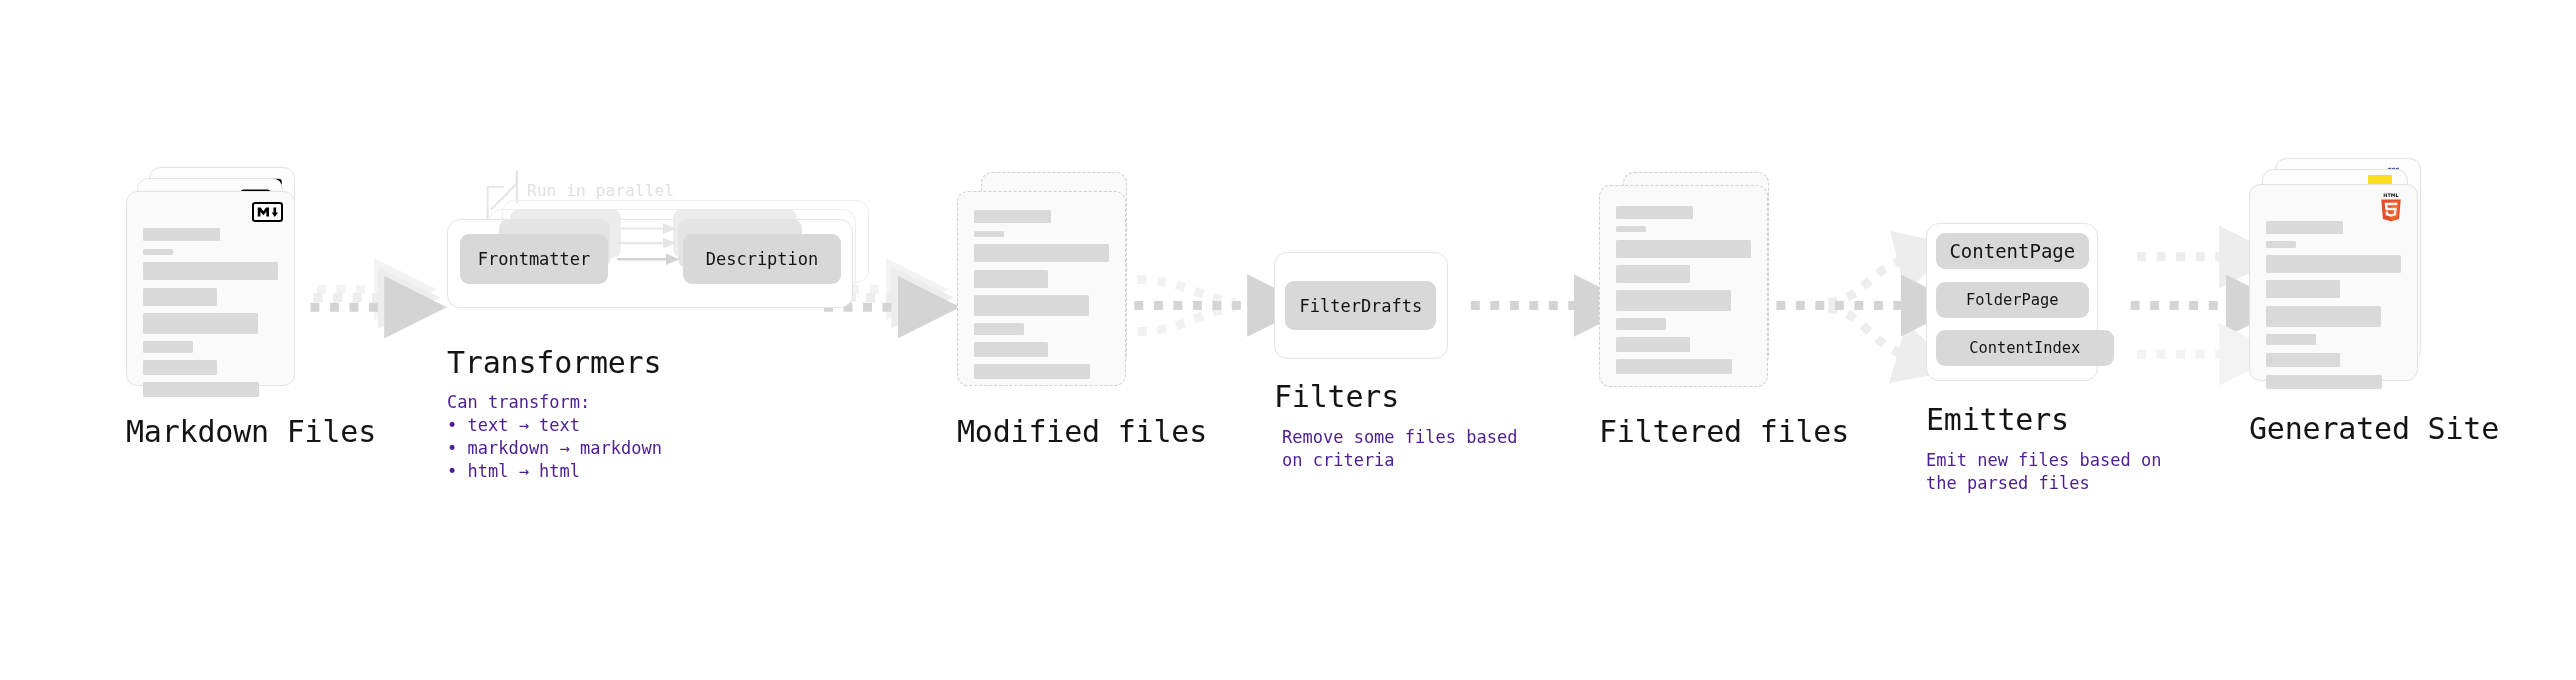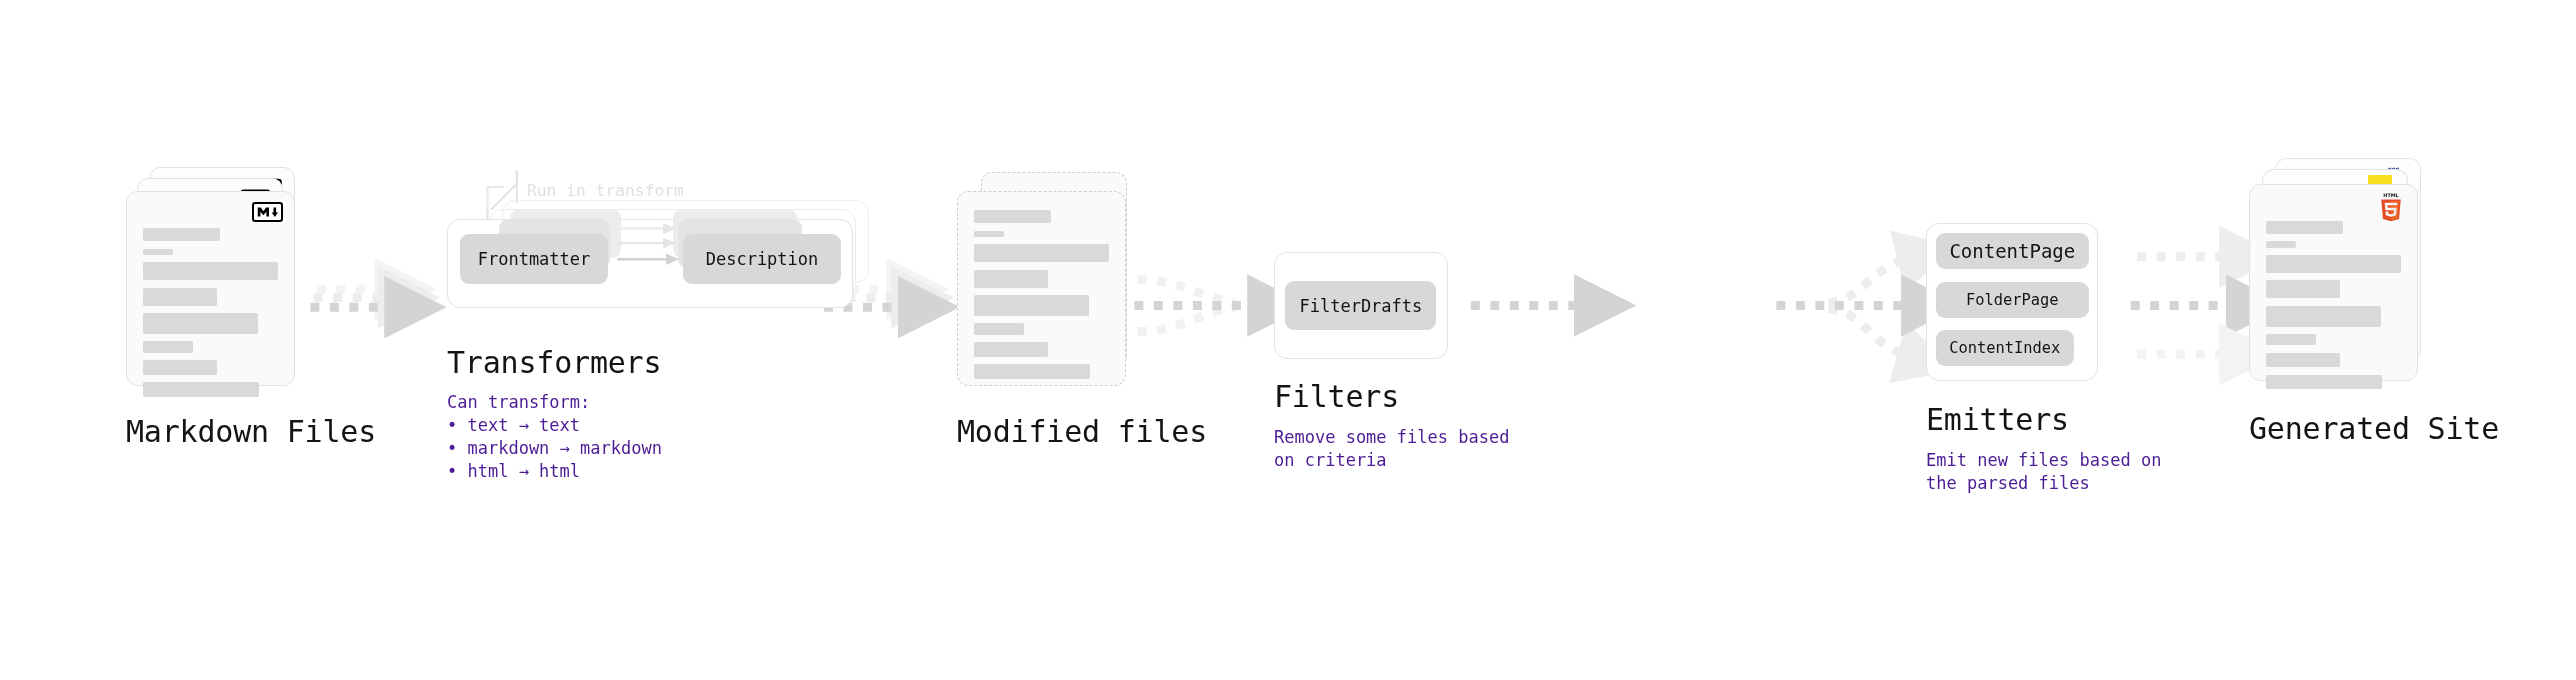--- a/index.html
+++ b/index.html
@@ -256,21 +256,21 @@
           <div class="ln" style="width:86%; height:14.6px;"></div>
         </div>
       </div>
     </div>
 
     <div class="stage-title" style="position:absolute; left:0px; top:248px;">Markdown Files</div>
   </div>
 
   <div class="stage" style="left:447px; top:167px; width:423px;">
 
-    <div class="run-parallel-label" style="left:80px; top:14px;">Run in transform</div>
+    <div class="run-parallel-label" style="left:80px; top:14px;">Run in parallel</div>
 
     <div class="group-box" style="left:55px; top:32.5px; width:367px; height:83px;"></div>
     <div class="group-box" style="left:42px; top:42px; width:367px; height:83px;"></div>
     <div class="group-box solid" style="left:0px; top:52px; width:406px; height:89px;"></div>
 
     <div class="pill ghost2" style="left:63px; top:42px; width:111px; height:49px;"></div>
     <div class="pill ghost2" style="left:226px; top:42px; width:124px; height:49px;"></div>
 
     <div class="pill ghost1" style="left:52px; top:52px; width:111px; height:49px;"></div>
     <div class="pill ghost1" style="left:231px; top:52px; width:124px; height:49px;"></div>
@@ -319,32 +319,52 @@
 
     <div class="stage-title" style="position:absolute; left:0px; top:248px;">Modified files</div>
   </div>
 
   <div class="stage" style="left:1274px; top:252px; width:276px;">
 
     <div class="group-box solid" style="left:0px; top:0px; width:174px; height:107px;"></div>
     <div class="pill" style="left:11.4px; top:29px; width:151px; height:49px;">FilterDrafts</div>
 
     <div class="stage-title" style="position:absolute; left:0px; top:128px;">Filters</div>
-    <div class="stage-desc" style="position:absolute; left:0px; top:163px; width:260px;">Remove some files based
+    <div class="stage-desc" style="position:absolute; left:8px; top:163px; width:260px;">Remove some files based
 on criteria</div>
   </div>
 
+  <div class="stage" style="left:1599px; top:167px; width:260px;">
+
+    <div class="doc-stack" style="height:244px;">
+      <div class="doc dashed" style="left:24.4px; top:4.9px; width:146px; height:195px;"></div>
+      <div class="doc dashed" style="left:0px; top:18px; width:169px; height:202px;">
+        <div class="doc-lines" style="top:19.5px;">
+          <div class="ln" style="width:57%; height:13px;"></div>
+          <div class="ln" style="width:22%; height:6.5px;"></div>
+          <div class="ln" style="width:100%; height:18px;"></div>
+          <div class="ln" style="width:55%; height:18px;"></div>
+          <div class="ln" style="width:85%; height:21px;"></div>
+          <div class="ln" style="width:37%; height:11.4px;"></div>
+          <div class="ln" style="width:55%; height:14.6px;"></div>
+          <div class="ln" style="width:86%; height:14.6px;"></div>
+        </div>
+      </div>
+    </div>
+
+    <div class="stage-title" style="position:absolute; left:0px; top:248px;">Filtered files</div>
+  </div>
 
   <div class="stage" style="left:1926px; top:223px; width:293px;">
 
     <div class="group-box solid" style="left:0px; top:0px; width:172px; height:158px;"></div>
 
     <div class="pill" style="left:9.8px; top:9.8px; width:153px; height:36px; font-size:19px;">ContentPage</div>
     <div class="pill" style="left:9.8px; top:59px; width:153px; height:36px; font-size:15.4px;">FolderPage</div>
-    <div class="pill" style="left:9.8px; top:107px; width:138px; height:36px; font-size:15.4px;">ContentIndex</div>
+    <div class="pill" style="left:9.8px; top:107px; width:178px; height:36px; font-size:15.4px;">ContentIndex</div>
 
     <div class="stage-title" style="position:absolute; left:0px; top:180px;">Emitters</div>
     <div class="stage-desc" style="position:absolute; left:0px; top:215px; width:268px;">Emit new files based on
 the parsed files</div>
   </div>
 
   <div class="stage" style="left:2249px; top:158px; width:276px;">
 
     <div class="doc-stack" style="height:244px;">
 

